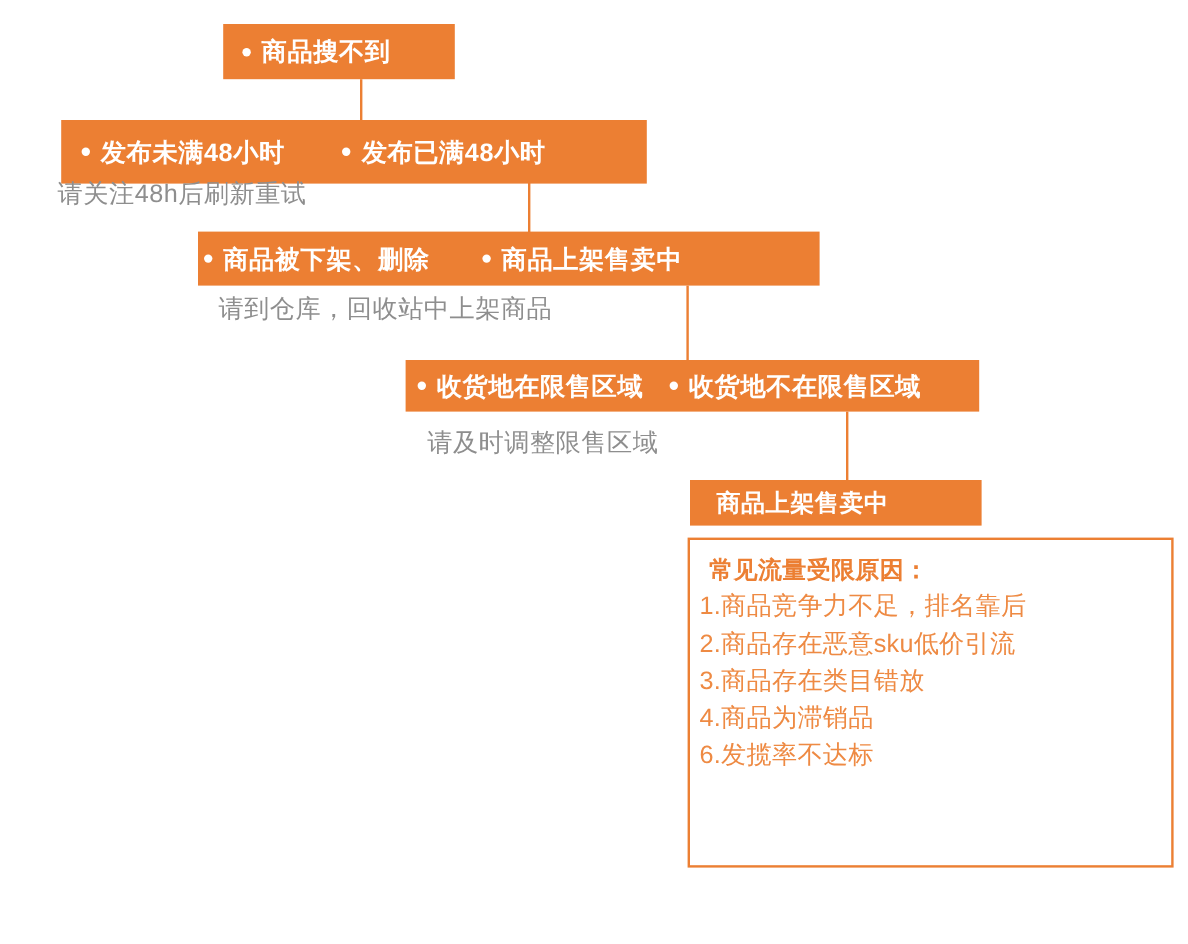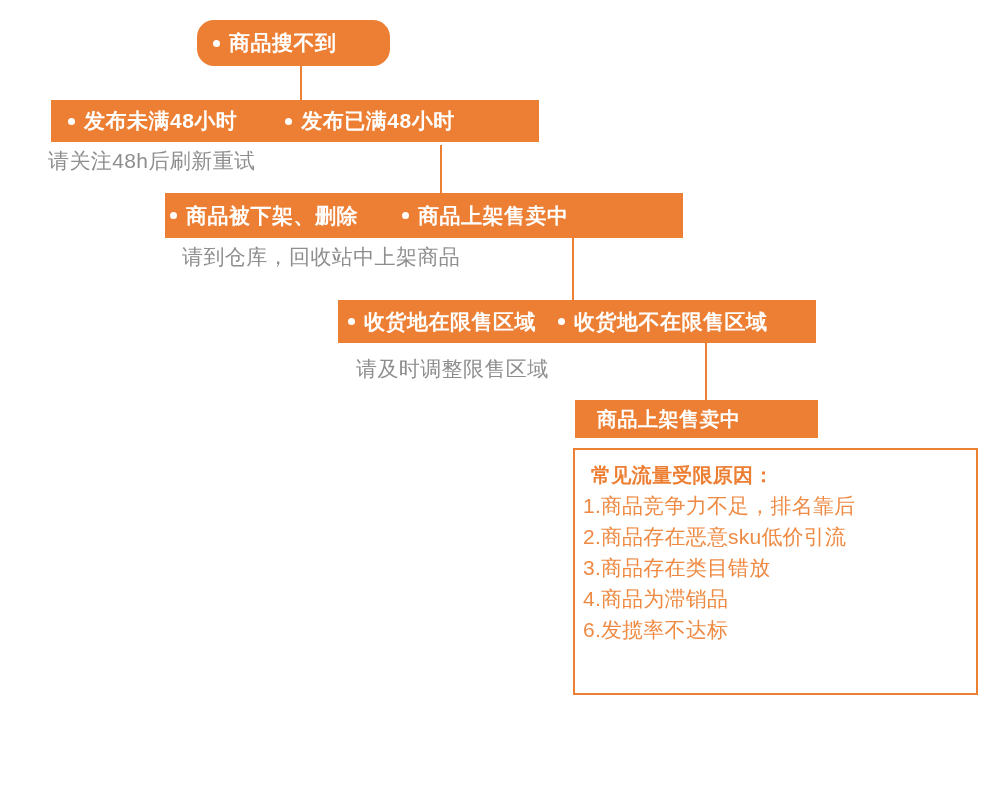--- a/index.html
+++ b/index.html
@@ -93,22 +93,22 @@
   }
   .panel-list li {
     color: #ee8a43;
     font-size: 21px;
     line-height: 31px;
     white-space: nowrap;
     letter-spacing: 0.2px;
   }
 
   
-  #node-top      { left: 197px; top: 20px;  width: 193px; height: 46px; padding-left: 16px; font-size: 21px; border-radius: 17px; }
-  #node-r2       { left: 51px;  top: 100px; width: 488px; height: 42px; padding-left: 17px; font-size: 21px; text-align: center; }
+  #node-top      { left: 186px; top: 20px;  width: 193px; height: 46px; padding-left: 16px; font-size: 21px; }
+  #node-r2       { left: 51px;  top: 100px; width: 488px; height: 53px; padding-left: 17px; font-size: 21px; text-align: center; }
   #node-r3       { left: 165px; top: 193px; width: 518px; height: 45px; padding-left: 5px; font-size: 21px; }
   #node-r4       { left: 338px; top: 300px; width: 478px; height: 43px; padding-left: 10px; font-size: 21px; align-items: center; }
   #node-final    { left: 575px; top: 400px; width: 243px; height: 38px; padding-left: 22px; font-size: 20px; }
 
   
   #node-r2 .gap { width: 48px; }
   #node-r3 .gap { width: 44px; }
   #node-r4 .gap { width: 22px; }
 </style>
 </head>
@@ -164,21 +164,21 @@
       <span class="bullet"></span>
       <span class="label">收货地不在限售区域</span>
     </span>
   </div>
   <div class="caption" style="left:356px; top:355px;">请及时调整限售区域</div>
 
   <div class="node" id="node-final">
     <span class="label" style="margin-left:0">商品上架售卖中</span>
   </div>
 
-  <div class="panel" style="left:573px; top:448px; width:405px; height:247px;">
+  <div class="panel" style="left:573px; top:448px; width:405px; height:275px;">
     <div class="panel-title">常见流量受限原因：</div>
     <ul class="panel-list">
       <li>1.商品竞争力不足，排名靠后</li>
       <li>2.商品存在恶意sku低价引流</li>
       <li>3.商品存在类目错放</li>
       <li>4.商品为滞销品</li>
       <li>6.发揽率不达标</li>
     </ul>
   </div>
 

